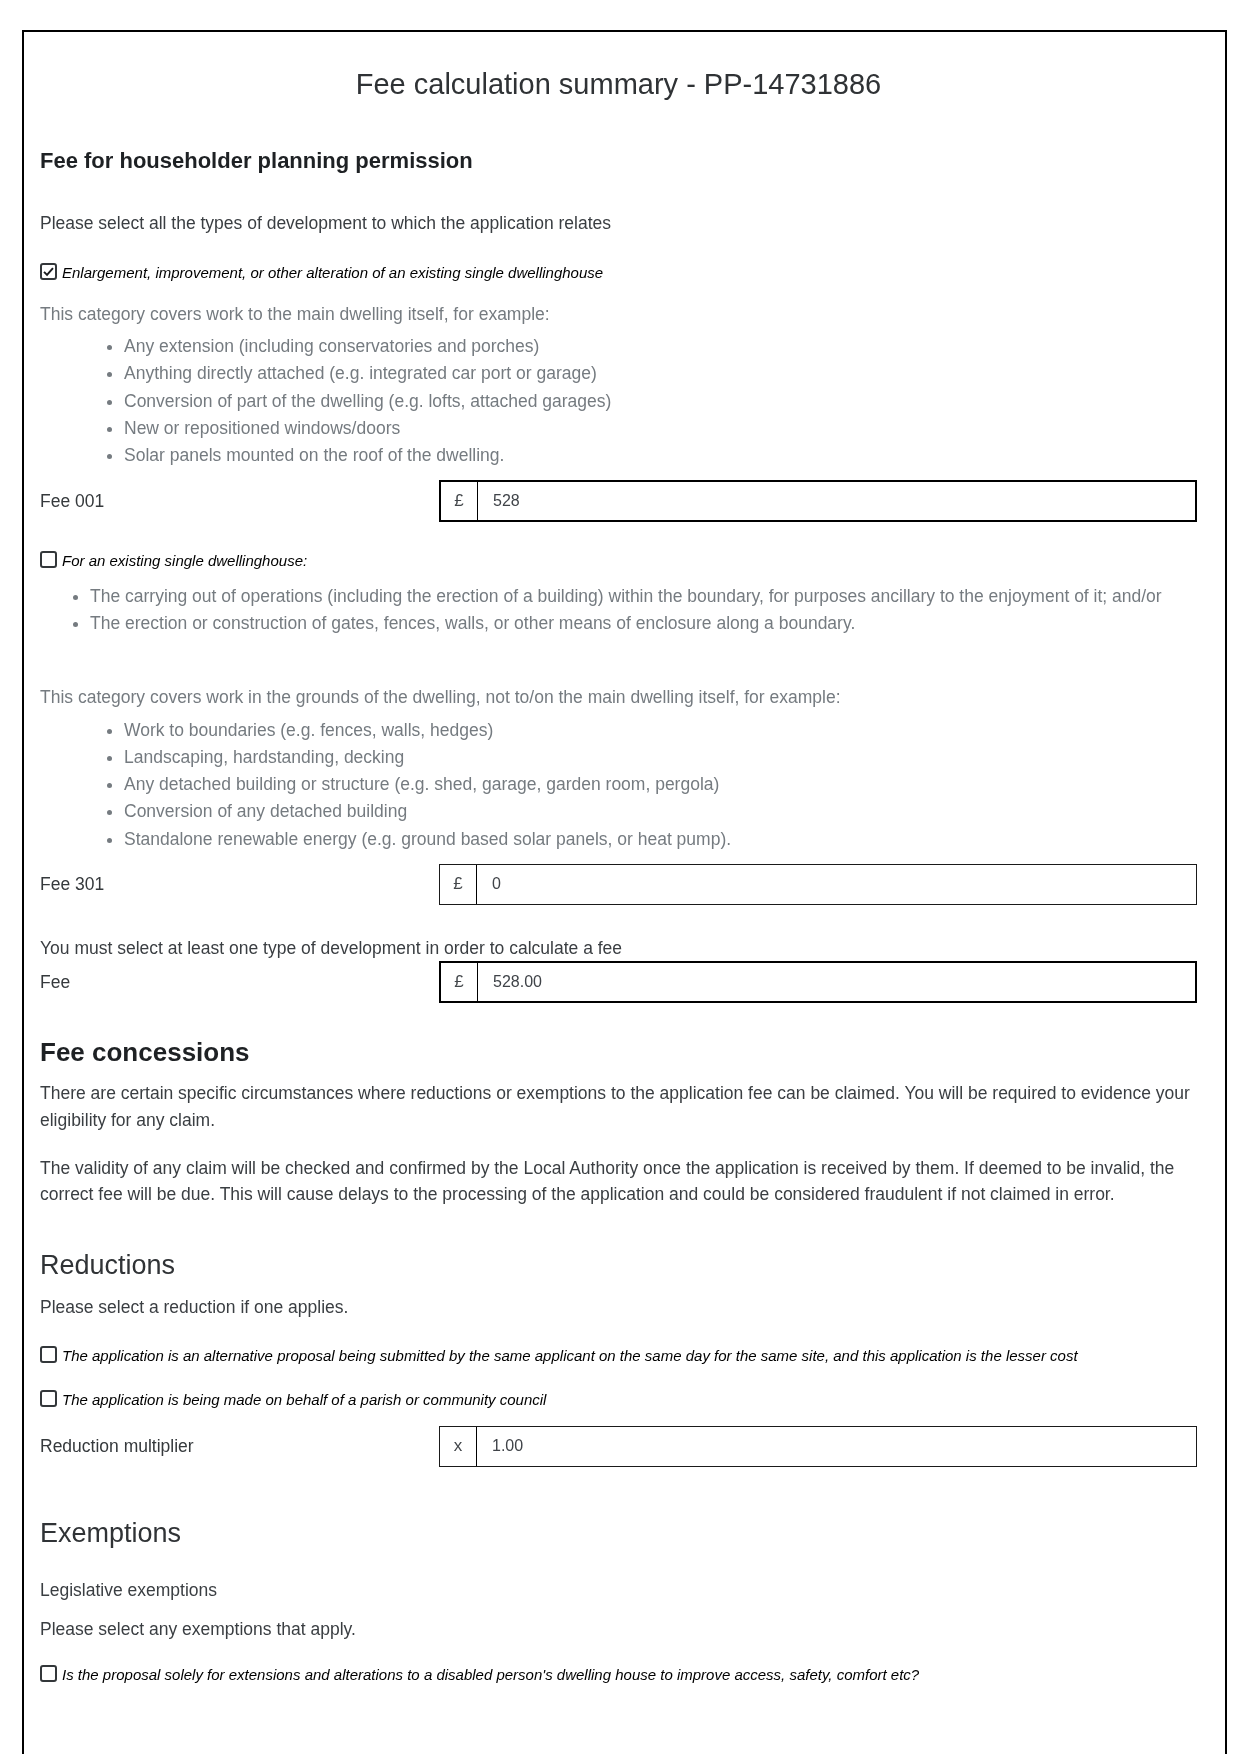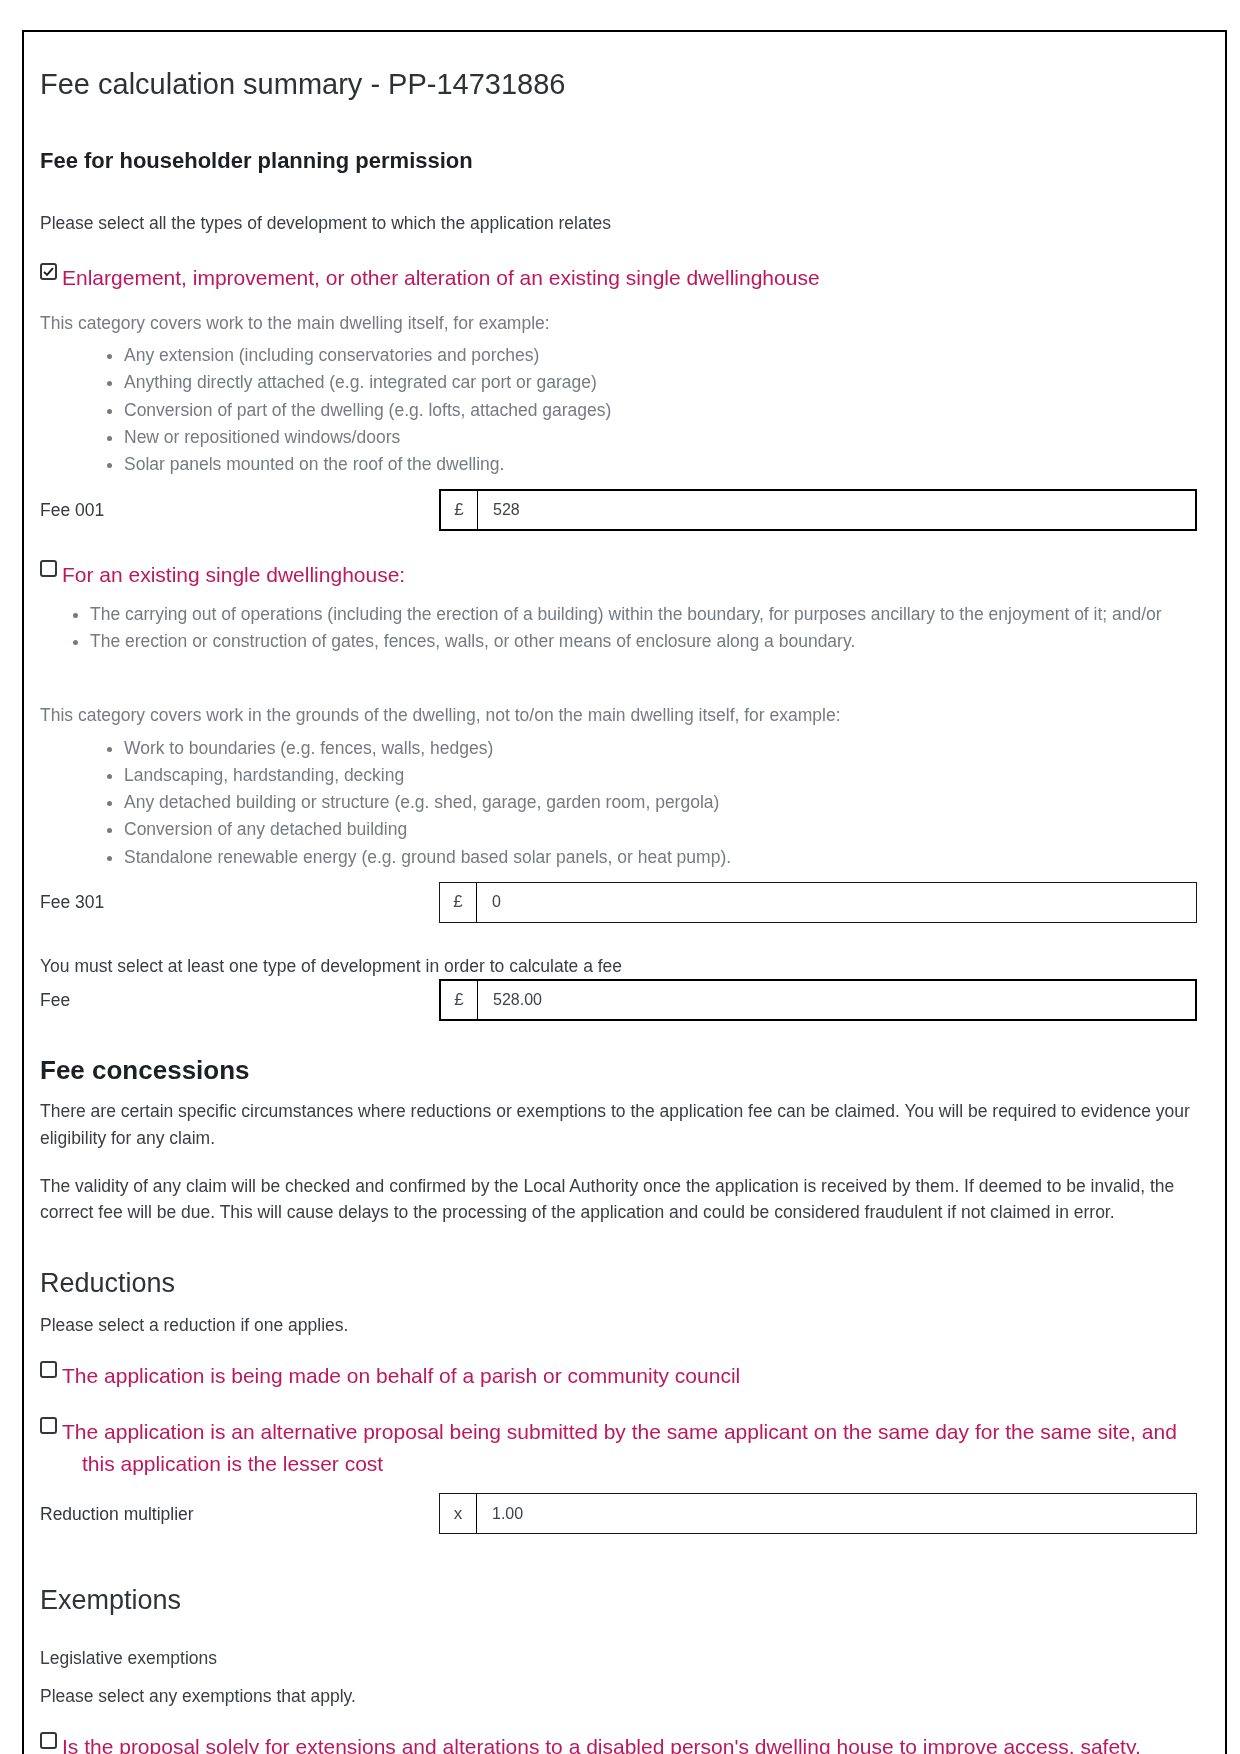--- a/index.html
+++ b/index.html
@@ -7,21 +7,21 @@
     width:1240px;height:1754px;overflow:hidden;background:#ffffff;
     font-family:"Liberation Sans","DejaVu Sans",sans-serif;
     -webkit-font-smoothing:antialiased;
   }
   .page-frame{
     position:absolute;left:22px;top:30px;width:1205px;height:1760px;
     box-sizing:border-box;border:2px solid #000000;background:#ffffff;
     padding:12px 28px 0 16px;
   }
   .page-title{
-    margin-top:22px;text-align:left;font-size:29px;line-height:1.3;
+    margin-top:22px;text-align:center;font-size:29px;line-height:1.3;
     font-weight:400;color:#2f3235;
   }
   h2.section-heading{
     margin:44px 0 0 0;font-size:22px;line-height:1.2;font-weight:700;color:#1e2124;
   }
   h2.section-heading.concessions{margin-top:34px;font-size:26px;}
   h3.sub-heading{
     margin:42px 0 0 0;font-size:27px;line-height:1.2;font-weight:400;color:#303336;
   }
   .body-text{font-size:17.5px;line-height:1.5;color:#3a3e42;}
@@ -37,21 +37,21 @@
   .cb-row{display:flex;align-items:flex-start;}
   .checkbox{
     flex:none;width:17px;height:17px;margin-top:1px;box-sizing:border-box;
     border:2px solid #33373a;border-radius:3px;background:#fff;
     display:flex;align-items:center;justify-content:center;cursor:pointer;
   }
   .checkbox .check-icon{display:none;width:13px;height:13px;}
   .checkbox.checked .check-icon{display:block;}
   .cb-label{
     margin-left:25px;padding-left:0;text-indent:-20px;
-    font-size:21px;line-height:1.5;color:#be185d;cursor:pointer;
+    font-size:15px;line-height:1.5;color:#000000;cursor:pointer;font-style:italic;
   }
   .field-row{display:flex;align-items:center;gap:12px;}
   .field-label{
     flex:none;width:387px;font-size:17.5px;color:#35393c;line-height:1.3;
   }
   .input-group{
     display:flex;align-items:stretch;width:775px;box-sizing:border-box;background:#fff;
   }
   .input-group.thick{border:2px solid #000000;height:42px;}
   .input-group.thin{border:1px solid #1a1a1a;height:41px;}
@@ -145,32 +145,32 @@
 
   <h2 class="section-heading concessions">Fee concessions</h2>
 
   <div class="body-text para" style="margin-top:12px">There are certain specific circumstances where reductions or exemptions to the application fee can be claimed. You will be required to evidence your eligibility for any claim.</div>
   <div class="body-text para">The validity of any claim will be checked and confirmed by the Local Authority once the application is received by them. If deemed to be invalid, the correct fee will be due. This will cause delays to the processing of the application and could be considered fraudulent if not claimed in error.</div>
 
   <h3 class="sub-heading">Reductions</h3>
 
   <div class="body-text" style="margin-top:12px">Please select a reduction if one applies.</div>
 
+  <div class="cb-row" style="margin-top:25px">
+    <span class="checkbox">
+      
+    </span>
+    <label class="cb-label">The application is an alternative proposal being submitted by the same applicant on the same day for the same site, and this application is the lesser cost</label>
+  </div>
+
   <div class="cb-row" style="margin-top:22px">
     <span class="checkbox">
       
     </span>
     <label class="cb-label">The application is being made on behalf of a parish or community council</label>
-  </div>
-
-  <div class="cb-row" style="margin-top:25px">
-    <span class="checkbox">
-      
-    </span>
-    <label class="cb-label">The application is an alternative proposal being submitted by the same applicant on the same day for the same site, and this application is the lesser cost</label>
   </div>
 
   <div class="field-row" style="margin-top:14px">
     <div class="field-label">Reduction multiplier</div>
     <div class="input-group thin">
       <span class="prefix">x</span>
       <input class="value" type="text" value="1.00" style="">
     </div>
   </div>
 

